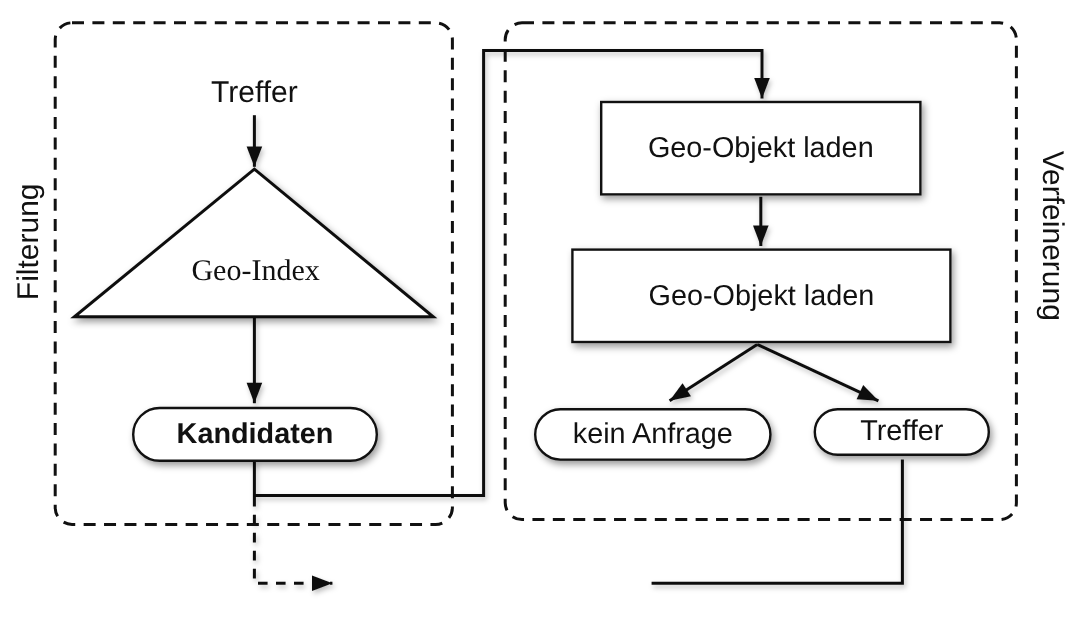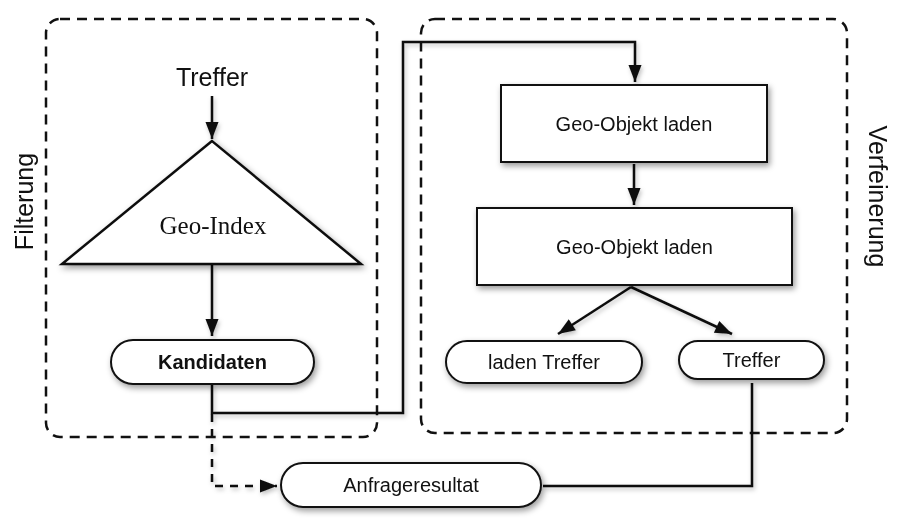--- a/index.html
+++ b/index.html
@@ -5,21 +5,21 @@
   html,body { margin:0; padding:0; background:#ffffff; }
   .canvas {
     position:relative; width:901px; height:531px; background:#ffffff;
     font-family:"Liberation Sans", sans-serif; color:#111; overflow:hidden;
   }
   .wires { position:absolute; left:0; top:0; width:901px; height:531px; }
   .node {
     position:absolute; box-sizing:border-box;
     background:#ffffff; border:2.5px solid #111;
     display:flex; align-items:center; justify-content:center;
-    font-size:20px; line-height:1; white-space:nowrap;
+    font-size:24px; line-height:1; white-space:nowrap;
     box-shadow:2px 3px 6px rgba(0,0,0,0.40);
   }
   .pill { border-radius:24px; }
   .plain-label {
     position:absolute; font-size:25px; text-align:center; white-space:nowrap;
   }
   .side-label {
     position:absolute; width:160px; font-size:25px; text-align:center; white-space:nowrap;
   }
   .rot-ccw { transform:rotate(-90deg); }
@@ -66,19 +66,18 @@
   <div class="plain-label" style="left:132px; top:63px; width:160px;">Treffer</div>
 
   <div class="plain-label" style="left:133px; top:212px; width:160px;font-family:Liberation Serif, serif;">Geo-Index</div>
 
   <div class="node pill" style="left:110px; top:339px; width:205px; height:46px;font-weight:bold;">Kandidaten</div>
 
   <div class="node" style="left:500px; top:84px; width:268px; height:79px;">Geo-Objekt laden</div>
 
   <div class="node" style="left:476px; top:207px; width:317px; height:79px;">Geo-Objekt laden</div>
 
-  <div class="node pill" style="left:445px; top:340px; width:198px; height:44px;">laden Treffer</div>
+  <div class="node pill" style="left:445px; top:340px; width:198px; height:44px;">kein Anfrage</div>
 
   <div class="node pill" style="left:678px; top:340px; width:147px; height:40px;">Treffer</div>
 
-  <div class="node pill" style="left:280px; top:462px; width:262px; height:46px;">Anfrageresultat</div>
 
 </div>
 
 </body></html>

